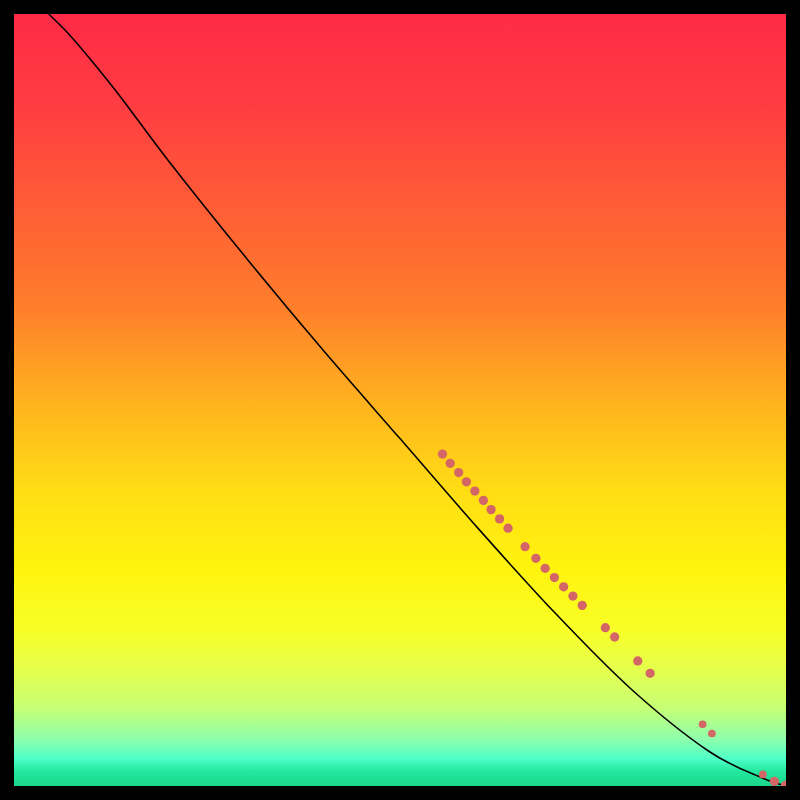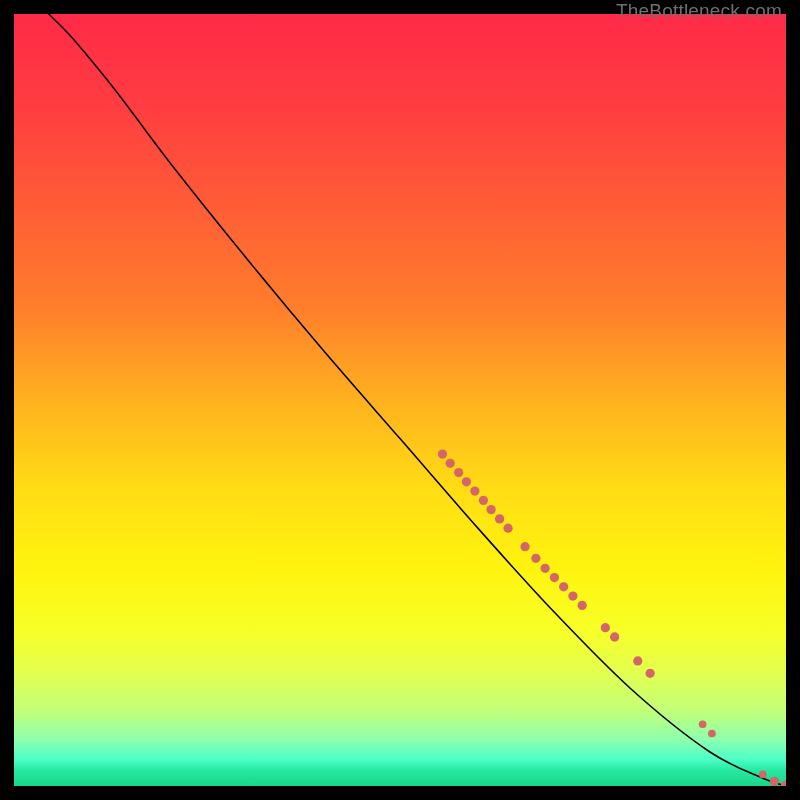--- a/index.html
+++ b/index.html
@@ -107,14 +107,13 @@
           <circle cx="824" cy="854" r="6" class="marker" fill="#d46666"></circle>
           <circle cx="892" cy="920" r="5" class="marker" fill="#d46666"></circle>
           <circle cx="904" cy="932" r="5" class="marker" fill="#d46666"></circle>
           <circle cx="970" cy="985" r="5" class="marker" fill="#d46666"></circle>
           <circle cx="985" cy="994" r="6" class="marker" fill="#d46666"></circle>
           <circle cx="1000" cy="1000" r="7" class="marker" fill="#d46666"></circle>
         </g>
     </svg>
   </div>
 
-  <div class="watermark">TheBottleneck.com</div>
 </div>
 
 </body></html>

